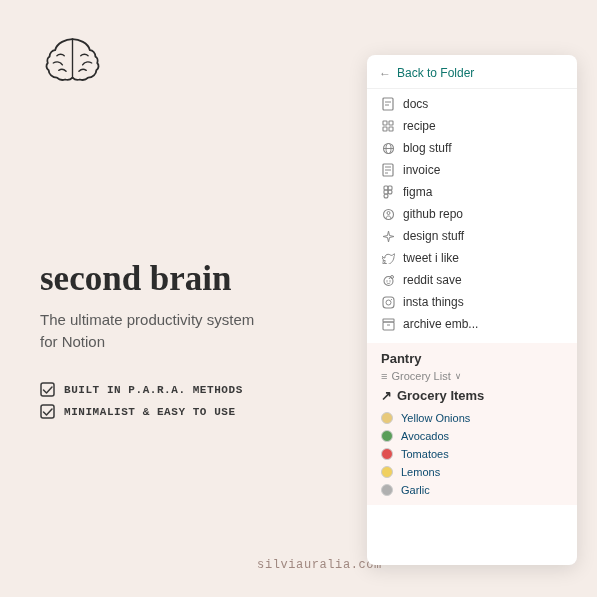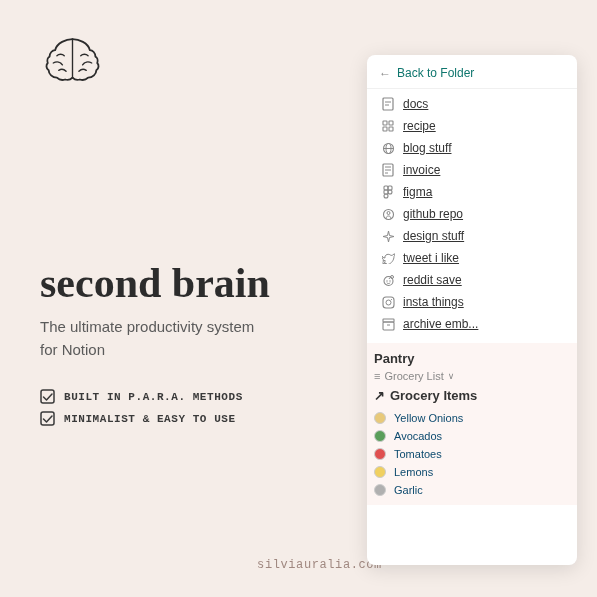--- a/index.html
+++ b/index.html
@@ -36,21 +36,21 @@
 
     
     .left-content {
       position: absolute;
       top: 260px;
       left: 40px;
       width: 330px;
     }
 
     .title {
-      font-size: 42px;
+      font-size: 35px;
       font-weight: 800;
       color: #2c2c2c;
       font-family: 'Georgia', serif;
       line-height: 1.1;
       margin-bottom: 10px;
     }
 
     .subtitle {
       font-size: 15px;
       color: #5a5a5a;
@@ -134,21 +134,20 @@
     }
 
     .notion-item {
       display: flex;
       align-items: center;
       gap: 8px;
       padding: 4px 14px;
       font-size: 12px;
       color: #333;
       font-family: Arial, sans-serif;
-      text-decoration: underline;
     }
 
     .notion-item-icon {
       width: 14px;
       height: 14px;
       flex-shrink: 0;
       display: flex;
       align-items: center;
       justify-content: center;
       font-size: 10px;
@@ -156,21 +155,21 @@
     }
 
     .notion-item-text {
       font-size: 12px;
       color: #333;
     }
 
     
     .pantry-section {
       background: #fdf5f3;
-      padding: 8px 7px 6px;
+      padding: 8px 14px 6px;
       margin-top: 4px;
     }
 
     .pantry-title {
       font-size: 13px;
       font-weight: 700;
       color: #333;
       font-family: Arial, sans-serif;
       margin-bottom: 4px;
     }

